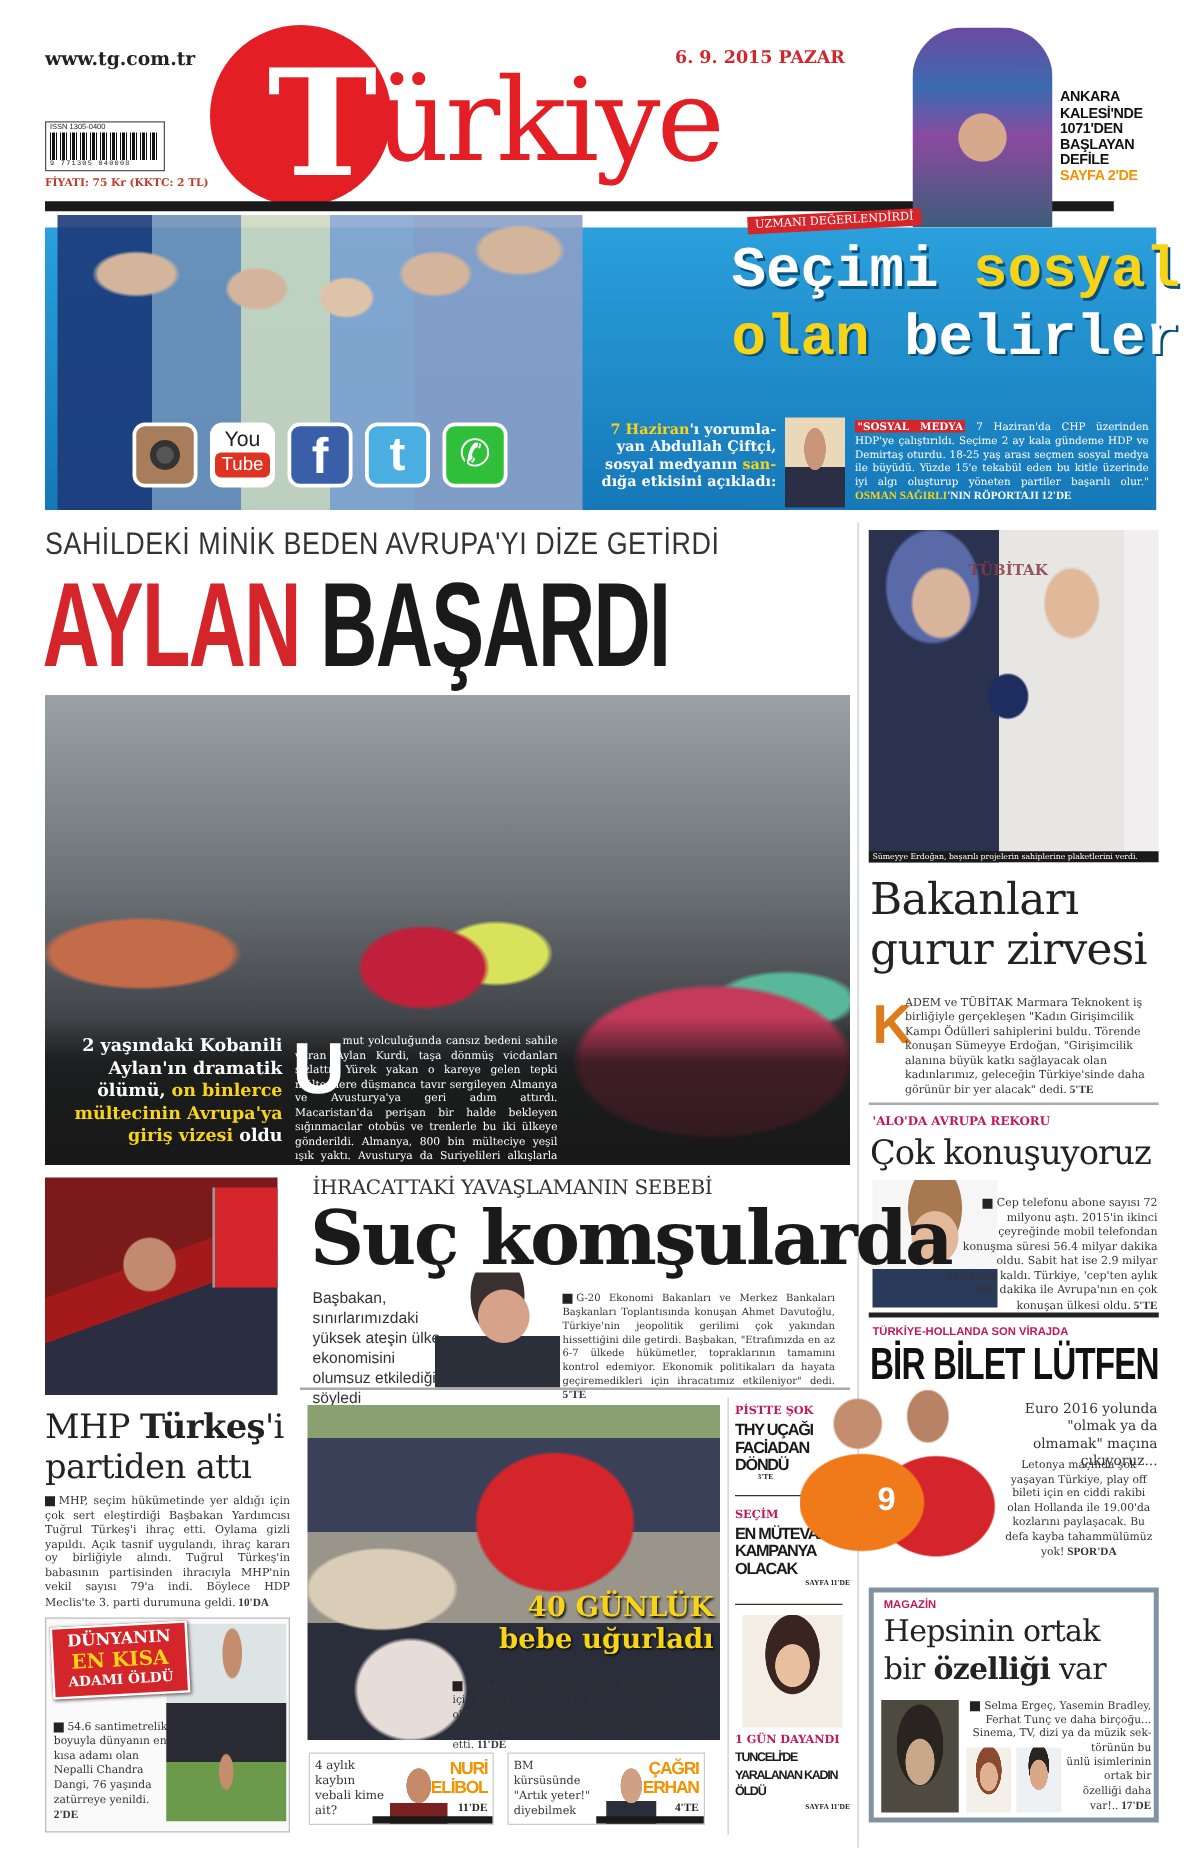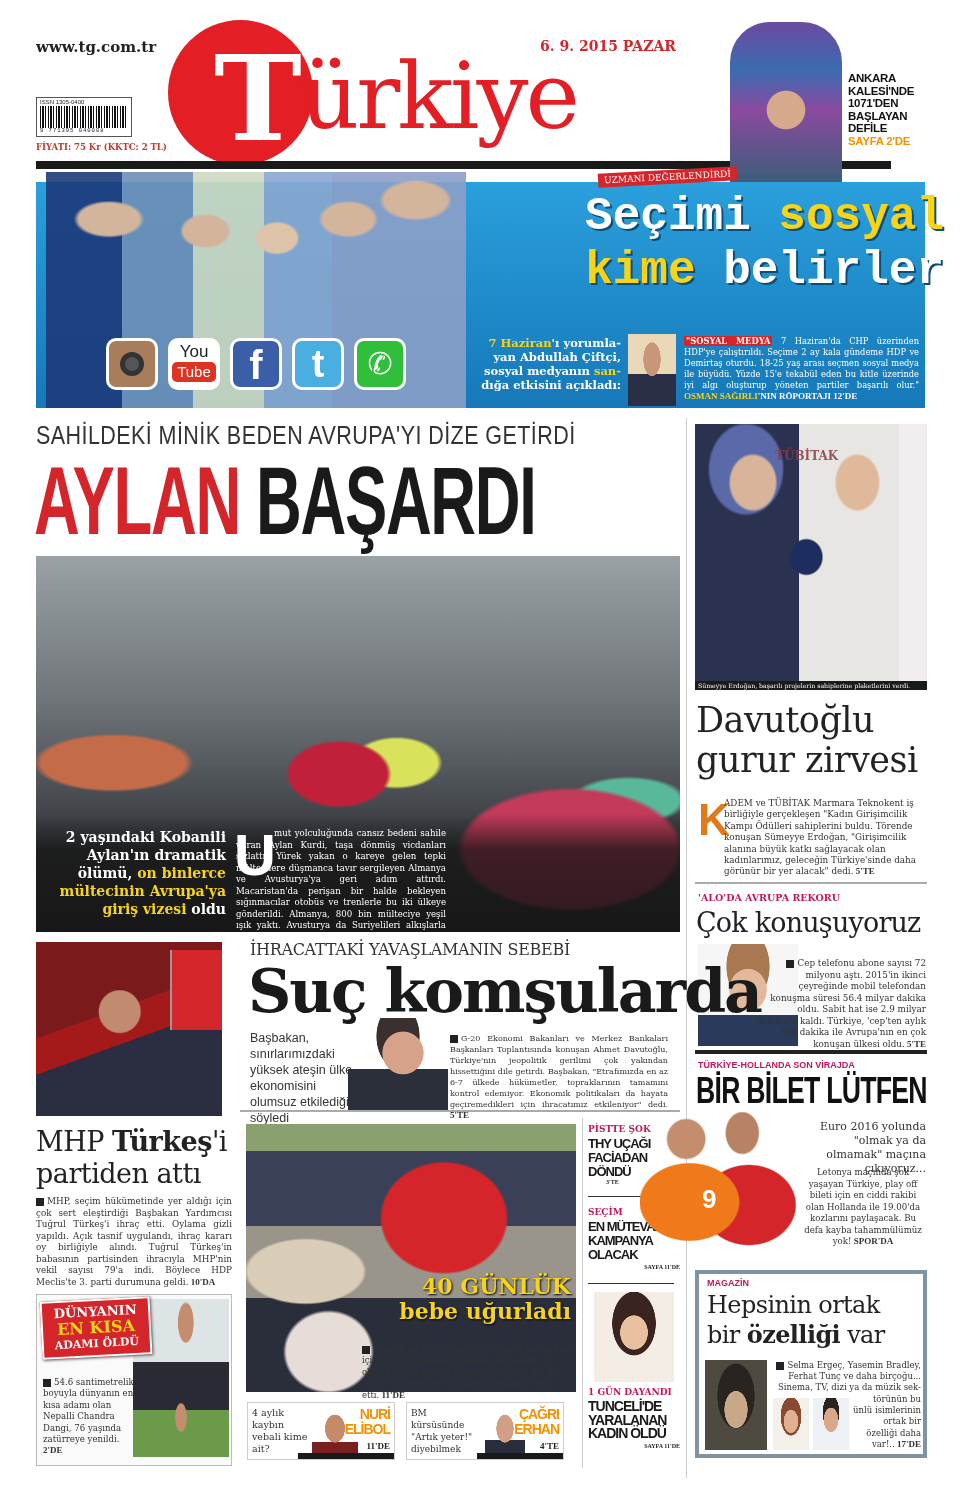--- a/index.html
+++ b/index.html
@@ -56,21 +56,21 @@
       <div style="font-size:17px;color:#222">You</div>
       <div style="font-size:15px;color:#fff;background:#d32;border-radius:5px;margin:0 4px">Tube</div>
     </div>
     <div style="width:52px;height:52px;border-radius:10px;background:#3b5ea8;border:3px solid #fff;color:#fff;font-family:'Liberation Sans',sans-serif;font-weight:bold;font-size:40px;text-align:center;line-height:48px">f</div>
     <div style="width:52px;height:52px;border-radius:10px;background:#4aaee0;border:3px solid #fff;color:#fff;font-family:'Liberation Sans',sans-serif;font-weight:bold;font-size:38px;text-align:center;line-height:46px">t</div>
     <div style="width:52px;height:52px;border-radius:10px;background:#2fbf3a;border:3px solid #fff;color:#fff;font-size:30px;text-align:center;line-height:46px">✆</div>
   </div>
   <div class="abs" style="left:562px;top:-12px;background:#d4252b;color:#fff;font-size:9px;padding:2px 6px;transform:rotate(-3deg);font-family:'DejaVu Serif',serif">UZMANI DEĞERLENDİRDİ</div>
   <div class="abs" style="left:468px;top:8px;width:440px;text-align:right;font-family:Liberation Mono, monospace;font-weight:bold;font-size:46px;line-height:54px;text-shadow:2px 2px 0 #0a4f7a">
     <div><span style="color:#fff">Seçimi</span> <span style="color:#f7d417">sosyal</span></div>
-    <div><span style="color:#f7d417">kime</span> <span style="color:#fff">belirler</span></div>
+    <div><span style="color:#f7d417">olan</span> <span style="color:#fff">belirler</span></div>
   </div>
   <div class="abs" style="left:400px;top:154px;width:185px;text-align:right;font-family:'DejaVu Serif',serif;font-weight:bold;font-size:11.5px;line-height:14px;color:#fff">
     <div><span style="color:#f7d417">7 Haziran</span><span>'ı yorumla-</span></div>
     <div>yan Abdullah Çiftçi,</div>
     <div><span>sosyal medyanın </span><span style="color:#f7d417">san-</span></div>
     <div>dığa etkisini açıkladı:</div>
   </div>
   <div class="abs" style="left:592px;top:152px;width:48px;height:72px;background:radial-gradient(ellipse at 50% 35%,#c9967a 0 25%,transparent 26%),linear-gradient(180deg,#e9d9b8 0 55%,#2a2f45 55%)"></div>
   <div class="abs" style="left:648px;top:154px;width:235px;font-size:8.3px;line-height:11px;color:#fff;text-align:justify">
     <span style="background:#d4252b;font-weight:bold;padding:0 2px;font-family:'DejaVu Serif',serif">"SOSYAL MEDYA</span><span> 7 Haziran'da CHP üzerinden HDP'ye çalıştırıldı. Seçime 2 ay kala gündeme HDP ve Demirtaş oturdu. 18-25 yaş arası seçmen sosyal medya ile büyüdü. Yüzde 15'e tekabül eden bu kitle üzerinde iyi algı oluşturup yöneten partiler başarılı olur."</span><span class="ref" style="color:#f7d417"> OSMAN SAĞIRLI</span><span class="ref">'NIN RÖPORTAJI 12'DE</span>
@@ -109,21 +109,21 @@
      radial-gradient(ellipse at 22% 17%,#5a6aa8 0 14%,transparent 15%),
      radial-gradient(ellipse at 70% 22%,#e0b89a 0 9%,transparent 10%),
      radial-gradient(ellipse at 48% 50%,#1e2d60 0 9%,transparent 10%),
      linear-gradient(90deg,#2a3250 0 45%,#e8e6e2 45% 88%,#f2eef0 88%);">
   <div class="abs" style="left:80px;top:22px;font-family:'DejaVu Serif',serif;font-weight:bold;font-size:12px;color:#8a3a4a;line-height:20px;opacity:.85">
     <div>TÜBİTAK</div>
   </div>
   <div style="position:absolute;left:0;bottom:0;width:100%;background:#1a1a1a;color:#fff;font-size:6.2px;line-height:9px;padding:0 3px;white-space:nowrap;overflow:hidden">Sümeyye Erdoğan, başarılı projelerin sahiplerine plaketlerini verdi.</div>
 </div>
 <div class="abs" style="left:696px;top:700px;font-family:'DejaVu Serif',serif;font-size:35px;line-height:40px;color:#222;letter-spacing:-.5px">
-  <div>Davutoğlu</div>
+  <div>Bakanları</div>
   <div>gurur zirvesi</div>
 </div>
 <div class="abs" style="left:698px;top:796px;font-family:'Liberation Sans',sans-serif;font-weight:bold;font-size:44px;line-height:48px;color:#e07b1a">K</div>
 <div class="abs body-txt" style="left:724px;top:798px;width:200px;font-size:8.8px;line-height:11.4px">
   <span>ADEM ve TÜBİTAK Marmara Teknokent iş birliğiyle gerçekleşen "Kadın Girişimcilik Kampı Ödülleri sahiplerini buldu. Törende konuşan Sümeyye Erdoğan, "Girişimcilik alanına büyük katkı sağlayacak olan kadınlarımız, geleceğin Türkiye'sinde daha görünür bir yer alacak" dedi.</span><span class="ref"> 5'TE</span>
 </div>
 
 <div class="abs" style="left:686px;top:418px;width:1px;height:1060px;background:#ccc"></div>
 <div class="abs" style="left:695px;top:882px;width:232px;height:2px;background:#aaa"></div>
 
@@ -215,21 +215,21 @@
 <div class="abs" style="left:588px;top:1196px;width:86px;height:1px;background:#333"></div>
 <div class="abs" style="left:588px;top:1207px;width:92px">
   <div class="kicker-mag" style="font-family:'DejaVu Serif',serif;font-size:9px">SEÇİM</div>
   <div class="cond" style="font-size:13px;line-height:14px;color:#1a1a1a;margin-top:3px">EN MÜTEVAZI KAMPANYA OLACAK</div>
   <div class="ref" style="font-size:6px;text-align:right;margin-top:2px">SAYFA 11'DE</div>
 </div>
 <div class="abs" style="left:588px;top:1283px;width:86px;height:1px;background:#333"></div>
 <div class="photo" style="left:594px;top:1292px;width:80px;height:90px;background:radial-gradient(ellipse at 50% 45%,#e8c0a0 0 24%,transparent 25%),radial-gradient(ellipse at 50% 35%,#3a2420 0 38%,transparent 39%),#f4ede4"></div>
 <div class="abs" style="left:588px;top:1387px;width:92px">
   <div class="kicker-mag" style="font-family:'DejaVu Serif',serif;font-size:9px">1 GÜN DAYANDI</div>
-  <div class="cond" style="font-size:14px;line-height:13.5px;color:#1a1a1a;margin-top:3px">TUNCELİ'DE YARALANAN KADIN ÖLDÜ</div>
+  <div class="cond" style="font-size:10px;line-height:13.5px;color:#1a1a1a;margin-top:3px">TUNCELİ'DE YARALANAN KADIN ÖLDÜ</div>
   <div class="ref" style="font-size:6px;text-align:right;margin-top:2px">SAYFA 11'DE</div>
 </div>
 <div class="abs" style="left:582px;top:1118px;width:1px;height:350px;background:#ccc"></div>
 
 <div class="abs" style="left:698px;top:1060px;font-family:'Liberation Sans',sans-serif;font-weight:bold;font-size:9px;color:#c2185b">TÜRKİYE-HOLLANDA SON VİRAJDA</div>
 <div class="abs" style="left:696px;top:1070px;font-family:'Liberation Sans',sans-serif;font-weight:bold;font-size:36px;line-height:42px;color:#111;transform:scaleX(.74);transform-origin:left;white-space:nowrap;letter-spacing:-1px">BİR BİLET LÜTFEN</div>
 <div class="photo" style="left:640px;top:1112px;width:165px;height:150px;background:
      radial-gradient(ellipse at 28% 18%,#c48e6e 0 11%,transparent 12%),
      radial-gradient(ellipse at 62% 14%,#b88264 0 11%,transparent 12%),
      radial-gradient(ellipse at 30% 60%,#f07a1a 0 30%,transparent 31%),

